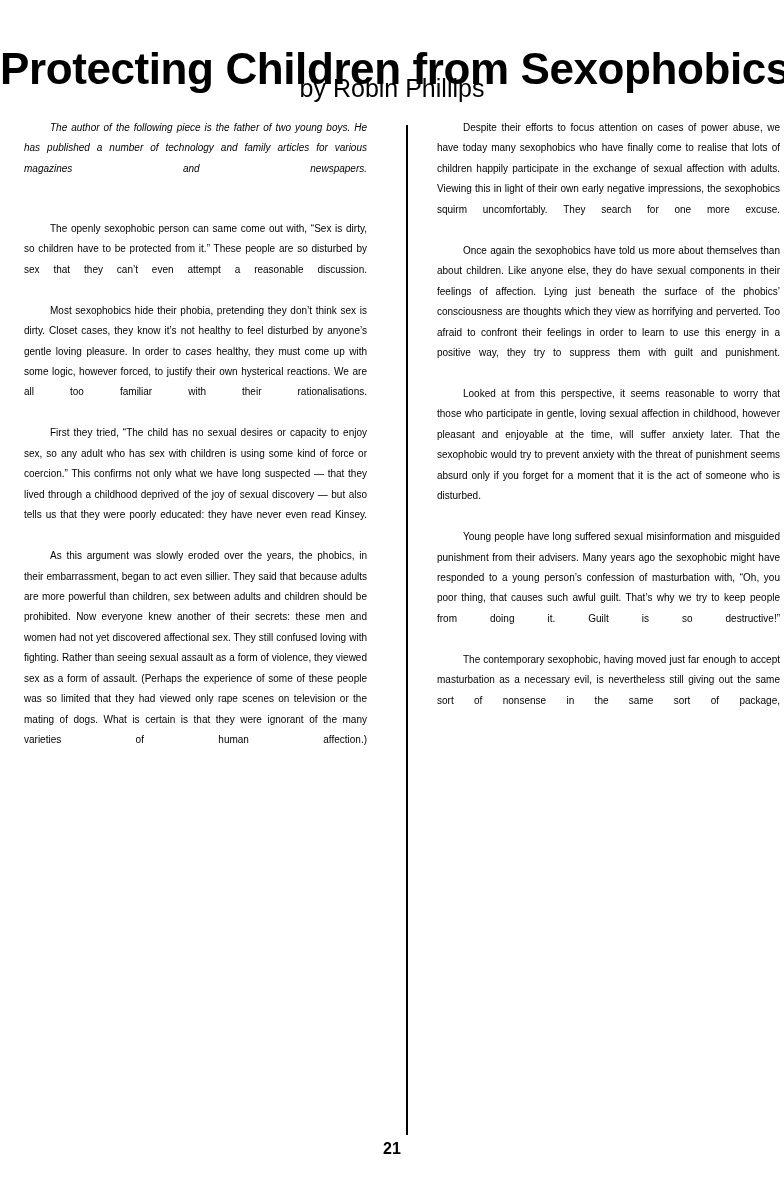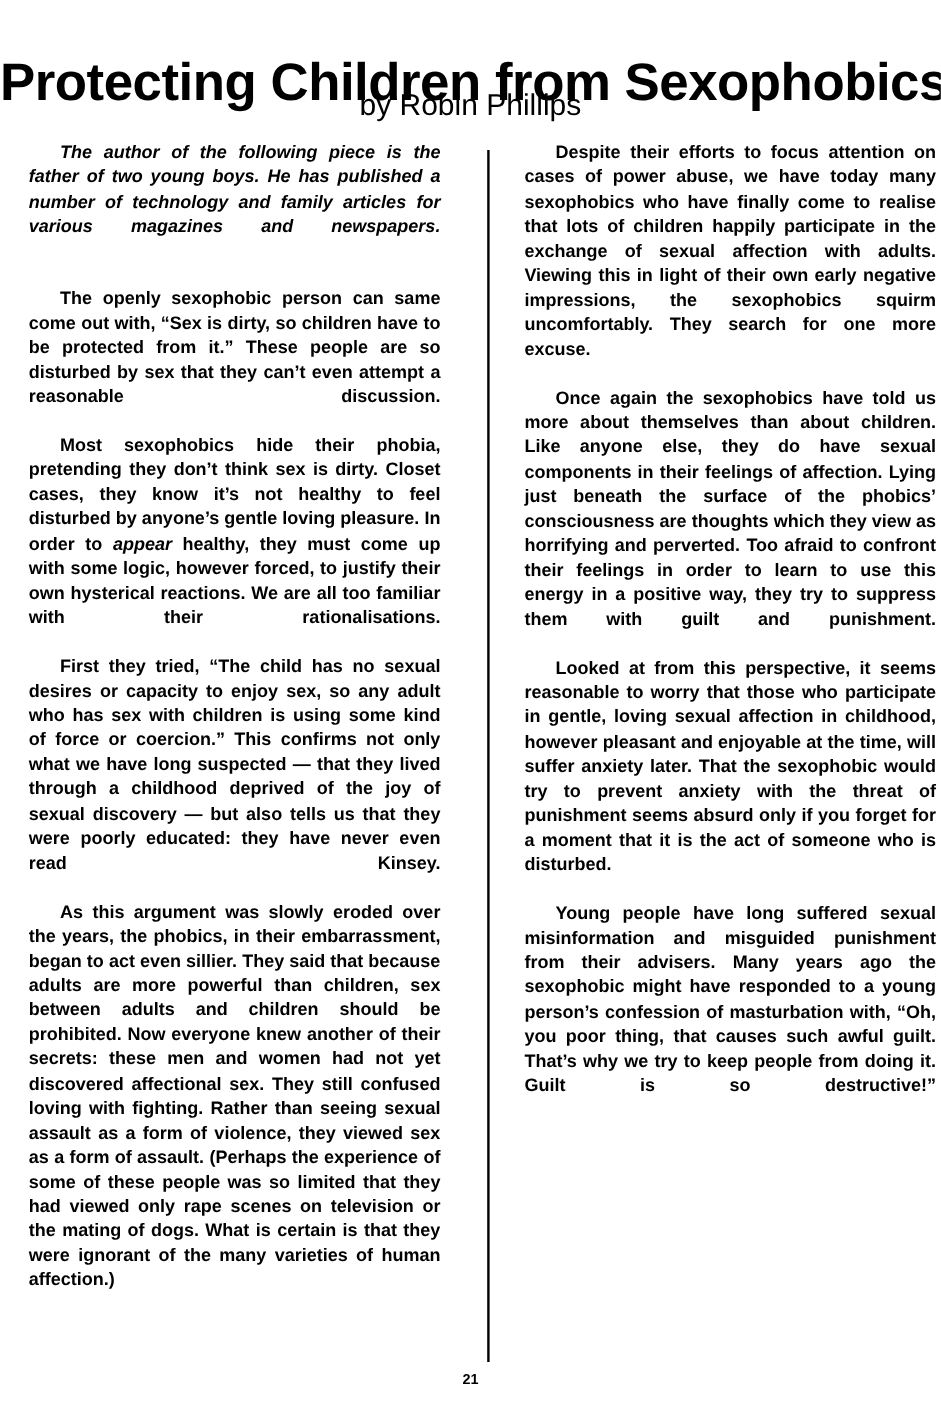--- a/index.html
+++ b/index.html
@@ -69,44 +69,43 @@
     position: absolute;
     left: 382px;
     top: 7px;
     width: 2px;
     height: 1010px;
     background: #000000;
   }
 
   p.para {
     margin: 0;
-    font-size: 15px;
+    font-size: 10px;
     line-height: 20.45px;
     text-align: justify;
     text-justify: inter-word;
     word-spacing: 0px;
     hyphens: none;
-    font-weight: bold;
   }
   p.para + p.para { margin-top: 0; }
 
   p.indent { text-indent: 26px; }
 
   p.intro {
     font-style: italic;
     margin-bottom: 19px;
   }
 
   .page-number {
     position: absolute;
     top: 1140px;
     left: 0;
     width: 784px;
     text-align: center;
-    font-size: 12px;
+    font-size: 16px;
     font-weight: bold;
     line-height: 18px;
   }
 
   
   p.para::after {
     content: "";
     display: inline-block;
     width: 100%;
   }
@@ -125,36 +124,37 @@
 
   <div class="columns">
 
     <div class="divider"></div>
 
     <div class="column column-left">
       <p class="para indent intro">The author of the following piece is the father of two young boys. He has published a number of technology and family articles for various magazines and newspapers.</p>
 
       <p class="para indent">The openly sexophobic person can same come out with, “Sex is dirty, so children have to be protected from it.” These people are so disturbed by sex that they can’t even attempt a reasonable discussion.</p>
 
-      <p class="para indent">Most sexophobics hide their phobia, pretending they don’t think sex is dirty. Closet cases, they know it’s not healthy to feel disturbed by anyone’s gentle loving pleasure. In order to <em>appear</em> healthy, they must come up with some logic, however forced, to justify their own hysterical reactions. We are all too familiar with their rationalisations.</p>
+      <p class="para indent">Most sexophobics hide their phobia, pretending they don’t think sex is dirty. Closet cases, they know it’s not healthy to feel disturbed by anyone’s gentle loving pleasure. In order to <em>cases</em> healthy, they must come up with some logic, however forced, to justify their own hysterical reactions. We are all too familiar with their rationalisations.</p>
 
       <p class="para indent">First they tried, “The child has no sexual desires or capacity to enjoy sex, so any adult who has sex with children is using some kind of force or coercion.” This confirms not only what we have long suspected — that they lived through a childhood deprived of the joy of sexual discovery — but also tells us that they were poorly educated: they have never even read Kinsey.</p>
 
       <p class="para indent">As this argument was slowly eroded over the years, the phobics, in their embarrassment, began to act even sillier. They said that because adults are more powerful than children, sex between adults and children should be prohibited. Now everyone knew another of their secrets: these men and women had not yet discovered affectional sex. They still confused loving with fighting. Rather than seeing sexual assault as a form of violence, they viewed sex as a form of assault. (Perhaps the experience of some of these people was so limited that they had viewed only rape scenes on television or the mating of dogs. What is certain is that they were ignorant of the many varieties of human affection.)</p>
     </div>
 
     <div class="column column-right">
       <p class="para indent">Despite their efforts to focus attention on cases of power abuse, we have today many sexophobics who have finally come to realise that lots of children happily participate in the exchange of sexual affection with adults. Viewing this in light of their own early negative impressions, the sexophobics squirm uncomfortably. They search for one more excuse.</p>
 
 
       <p class="para indent">Once again the sexophobics have told us more about themselves than about children. Like anyone else, they do have sexual components in their feelings of affection. Lying just beneath the surface of the phobics’ consciousness are thoughts which they view as horrifying and perverted. Too afraid to confront their feelings in order to learn to use this energy in a positive way, they try to suppress them with guilt and punishment.</p>
 
       <p class="para indent">Looked at from this perspective, it seems reasonable to worry that those who participate in gentle, loving sexual affection in childhood, however pleasant and enjoyable at the time, will suffer anxiety later. That the sexophobic would try to prevent anxiety with the threat of punishment seems absurd only if you forget for a moment that it is the act of someone who is disturbed.</p>
 
       <p class="para indent">Young people have long suffered sexual misinformation and misguided punishment from their advisers. Many years ago the sexophobic might have responded to a young person’s confession of masturbation with, “Oh, you poor thing, that causes such awful guilt. That’s why we try to keep people from doing it. Guilt is so destructive!”</p>
 
+      <p class="para indent">The contemporary sexophobic, having moved just far enough to accept masturbation as a necessary evil, is nevertheless still giving out the same sort of nonsense in the same sort of package,</p>
     </div>
 
   </div>
 
   <div class="page-number">21</div>
 
 </div>
 
 </body></html>

